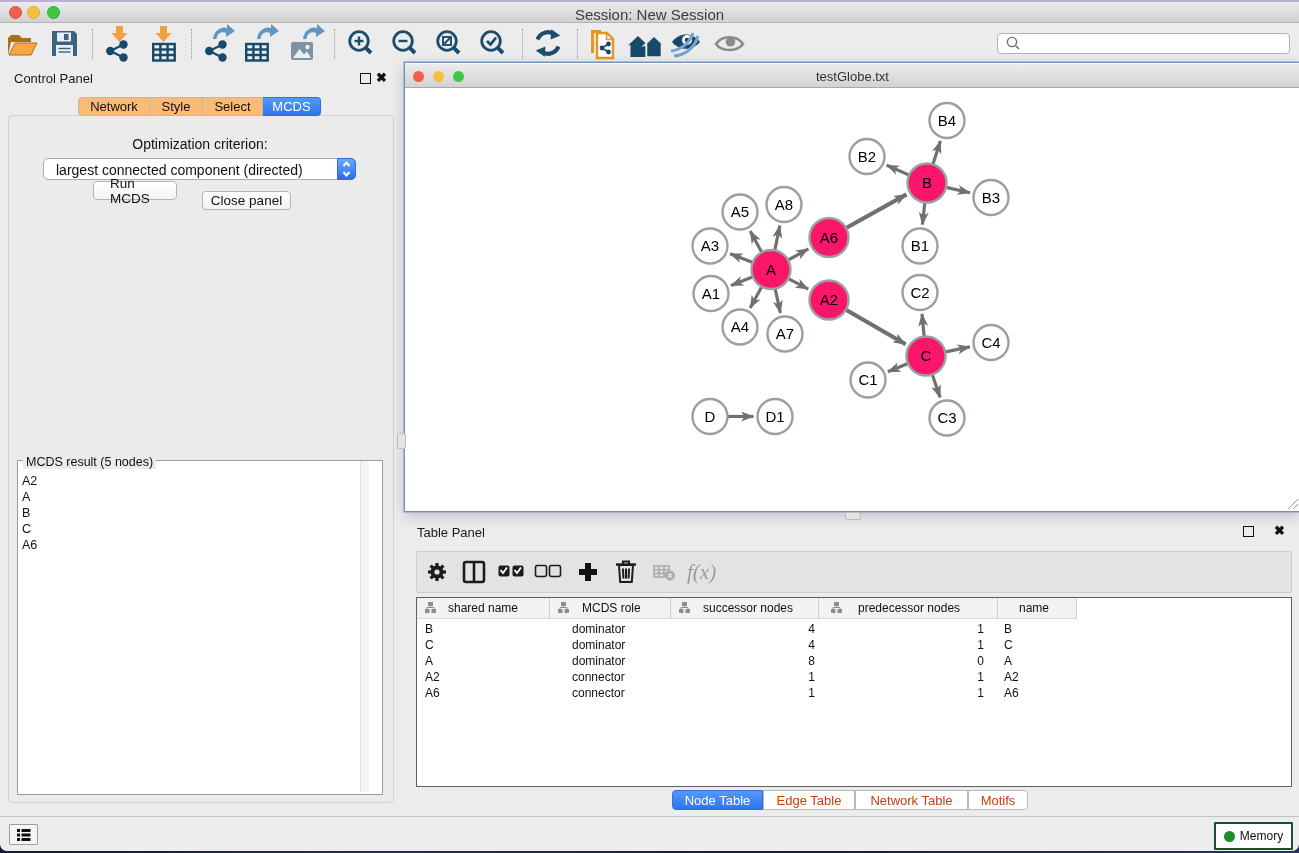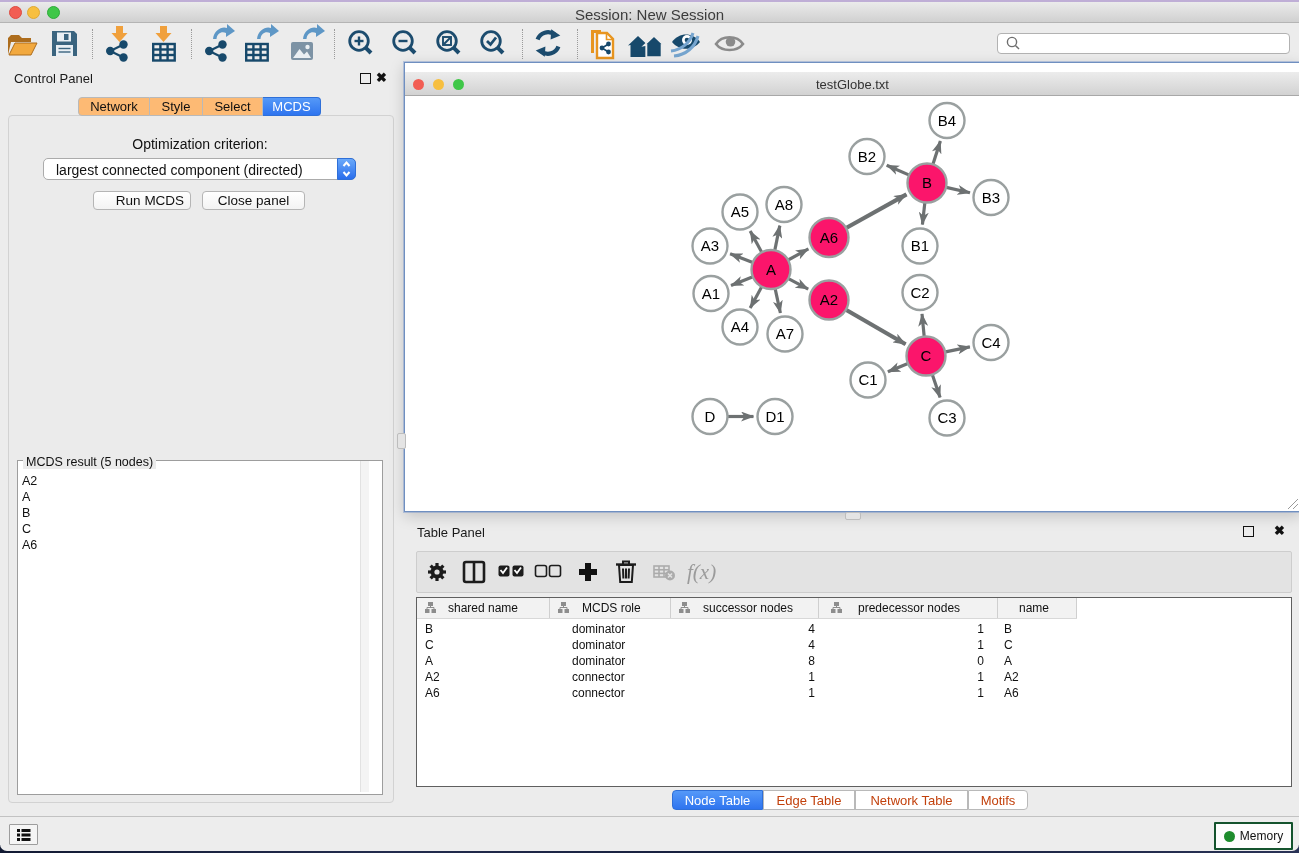--- a/index.html
+++ b/index.html
@@ -36,21 +36,21 @@
   .btn{position:absolute;height:19px;background:linear-gradient(#ffffff,#f3f3f3);
      border:1px solid #b5b5b5;border-radius:4px;font-size:13.5px;color:#111;
      display:flex;align-items:center;justify-content:center;box-sizing:border-box;}
   #fieldset{left:17px;top:460px;width:364px;height:333px;border:1px solid #9d9d9d;background:#fff;}
   #legend{left:23px;top:455px;background:#ebebeb;font-size:12.5px;color:#111;padding:0 3px;}
   .lst{position:absolute;left:22px;font-size:12.5px;color:#111;}
   #vsb{left:360px;top:461px;width:8px;height:331px;background:#f4f4f4;border-left:1px solid #e2e2e2;}
   
   #netwin{left:404px;top:62px;width:895px;height:448px;background:#fff;
      border:1px solid #6f8fc0;box-shadow:0 0 0 1px rgba(90,130,200,.35),0 4px 14px rgba(0,0,0,.18);}
-  #nettitle{left:0;top:9px;width:100%;height:23px;background:linear-gradient(#ececec,#d2d2d2);
+  #nettitle{left:0;top:1px;width:100%;height:23px;background:linear-gradient(#ececec,#d2d2d2);
      border-bottom:1px solid #a8a8a8;}
   .tl2{position:absolute;border-radius:50%;width:11px;height:11px;top:7px;}
   #netname{position:absolute;left:0;top:5px;width:100%;text-align:center;font-size:13px;color:#333;}
   
   #tp-title{left:417px;top:525px;font-size:13px;color:#1a1a1a;}
   #tp-toolbar{left:416px;top:551px;width:874px;height:40px;background:#e3e3e3;
      border:1px solid #cdcdcd;border-radius:2px;}
   #tbl{left:416px;top:597px;width:874px;height:188px;background:#fff;border:1px solid #5f5f5f;}
   #tblhead{position:absolute;left:0;top:0;width:660px;height:20px;background:#f2f2f2;
      border-bottom:1px solid #d8d8d8;}
@@ -233,22 +233,22 @@
 <div id="optlabel" class="abs">Optimization criterion:</div>
 <div id="combo" class="abs">
   <div class="txt">largest connected component (directed)</div>
   <div class="step">
     <svg width="17" height="20">
         <path d="M5.5 7 L8.5 3.5 L11.5 7" fill="none" stroke="#fff" stroke-width="2"></path>
         <path d="M5.5 13 L8.5 16.5 L11.5 13" fill="none" stroke="#fff" stroke-width="2"></path>
       </svg>
   </div>
 </div>
-<div class="btn" style="left:93px;top:191px;width:98px;padding-left:16px;">Run MCDS</div>
-<div class="btn" style="left:202px;top:191px;width:103px;">Close panel</div>
+<div class="btn" style="left:93px;top:181px;width:84px;padding-left:16px;">Run MCDS</div>
+<div class="btn" style="left:202px;top:191px;width:89px;">Close panel</div>
 <div id="fieldset" class="abs"></div>
 <div id="legend" class="abs">MCDS result (5 nodes)</div>
 <div id="vsb" class="abs"></div>
 <div class="lst" style="top:474px;">A2</div>
 <div class="lst" style="top:490px;">A</div>
 <div class="lst" style="top:506px;">B</div>
 <div class="lst" style="top:522px;">C</div>
 <div class="lst" style="top:538px;">A6</div>
 
 <div id="netwin" class="abs">

